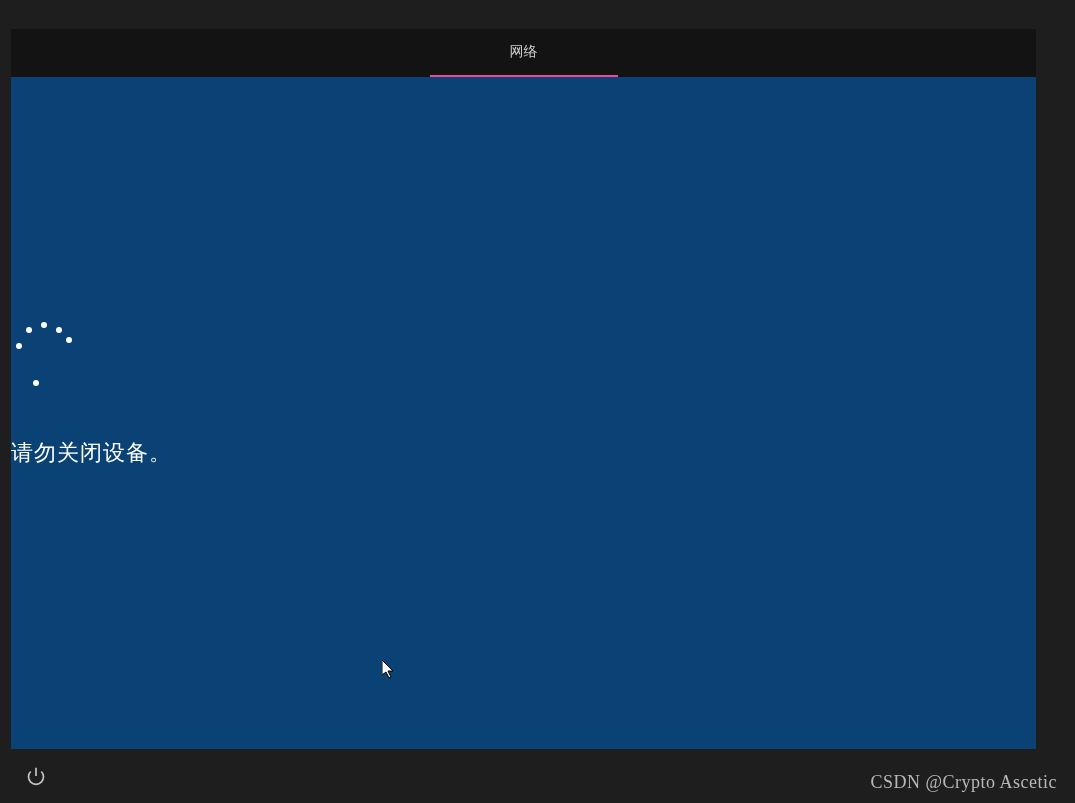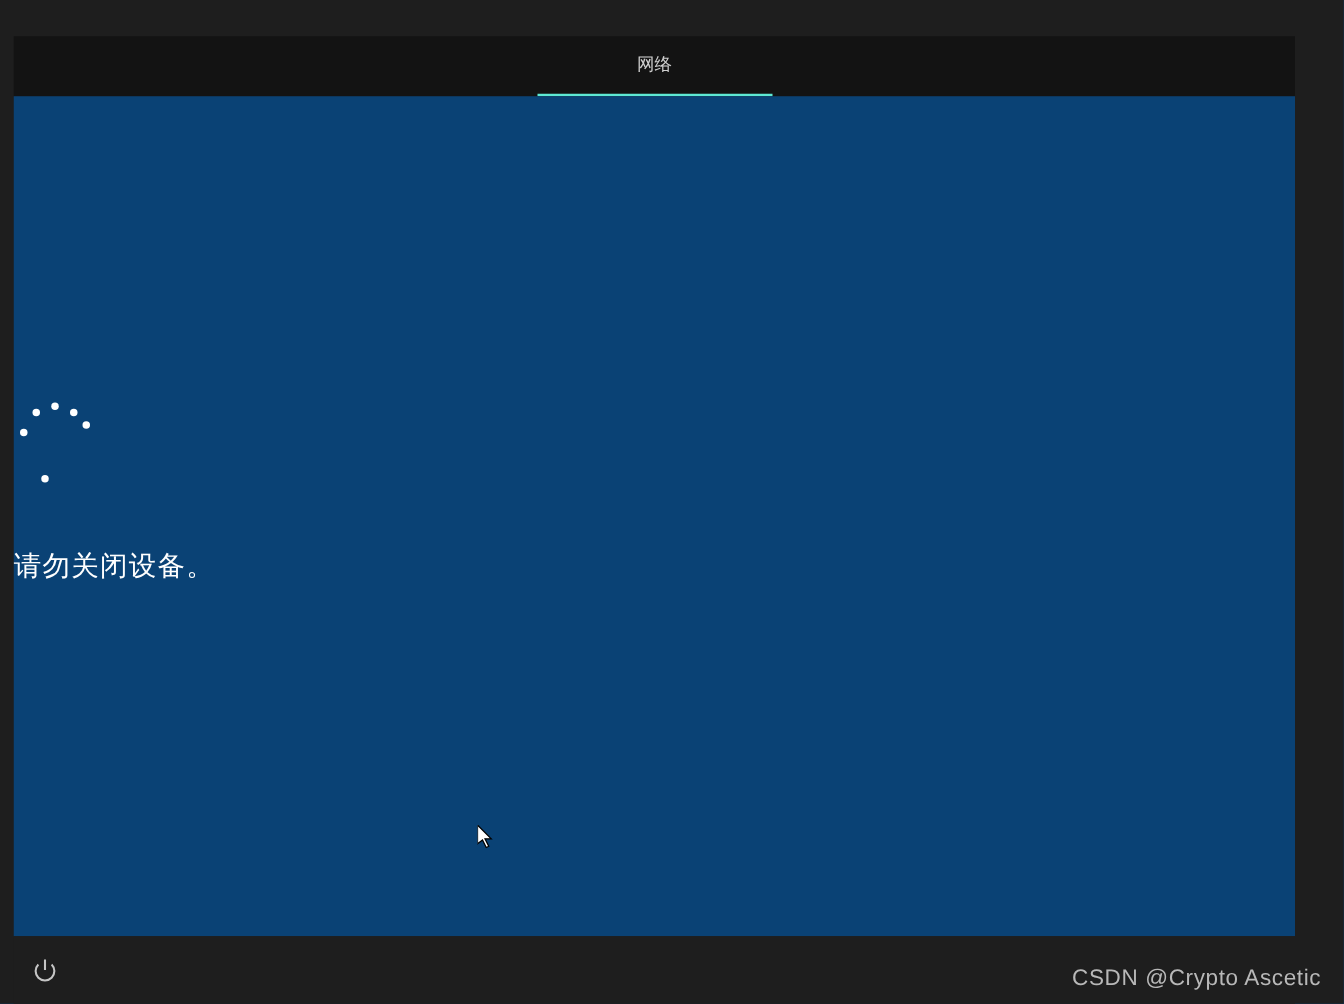--- a/index.html
+++ b/index.html
@@ -39,21 +39,21 @@
       display: flex;
       align-items: center;
       justify-content: center;
       padding: 0 80px;
       color: #cfcfcf;
       font-size: 14px;
       position: relative;
     }
     
     .tab.active {
-      border-bottom: 2px solid #5eead4;
+      border-bottom: 2px solid #ec4899;
     }
     
     .content-area {
       flex: 1;
       background: #0a4275;
       position: relative;
       display: flex;
       flex-direction: column;
       align-items: flex-start;
       justify-content: center;
@@ -104,21 +104,21 @@
       width: 100%;
       height: 100%;
     }
     
     .watermark {
       position: absolute;
       right: 18px;
       bottom: 10px;
       color: #b8b8b8;
       font-size: 18px;
-      font-family: Liberation Sans, sans-serif;
+      font-family: Liberation Serif, serif;
       letter-spacing: 0.5px;
     }
     
     .cursor {
       position: absolute;
       left: 382px;
       top: 660px;
       width: 14px;
       height: 20px;
       pointer-events: none;

